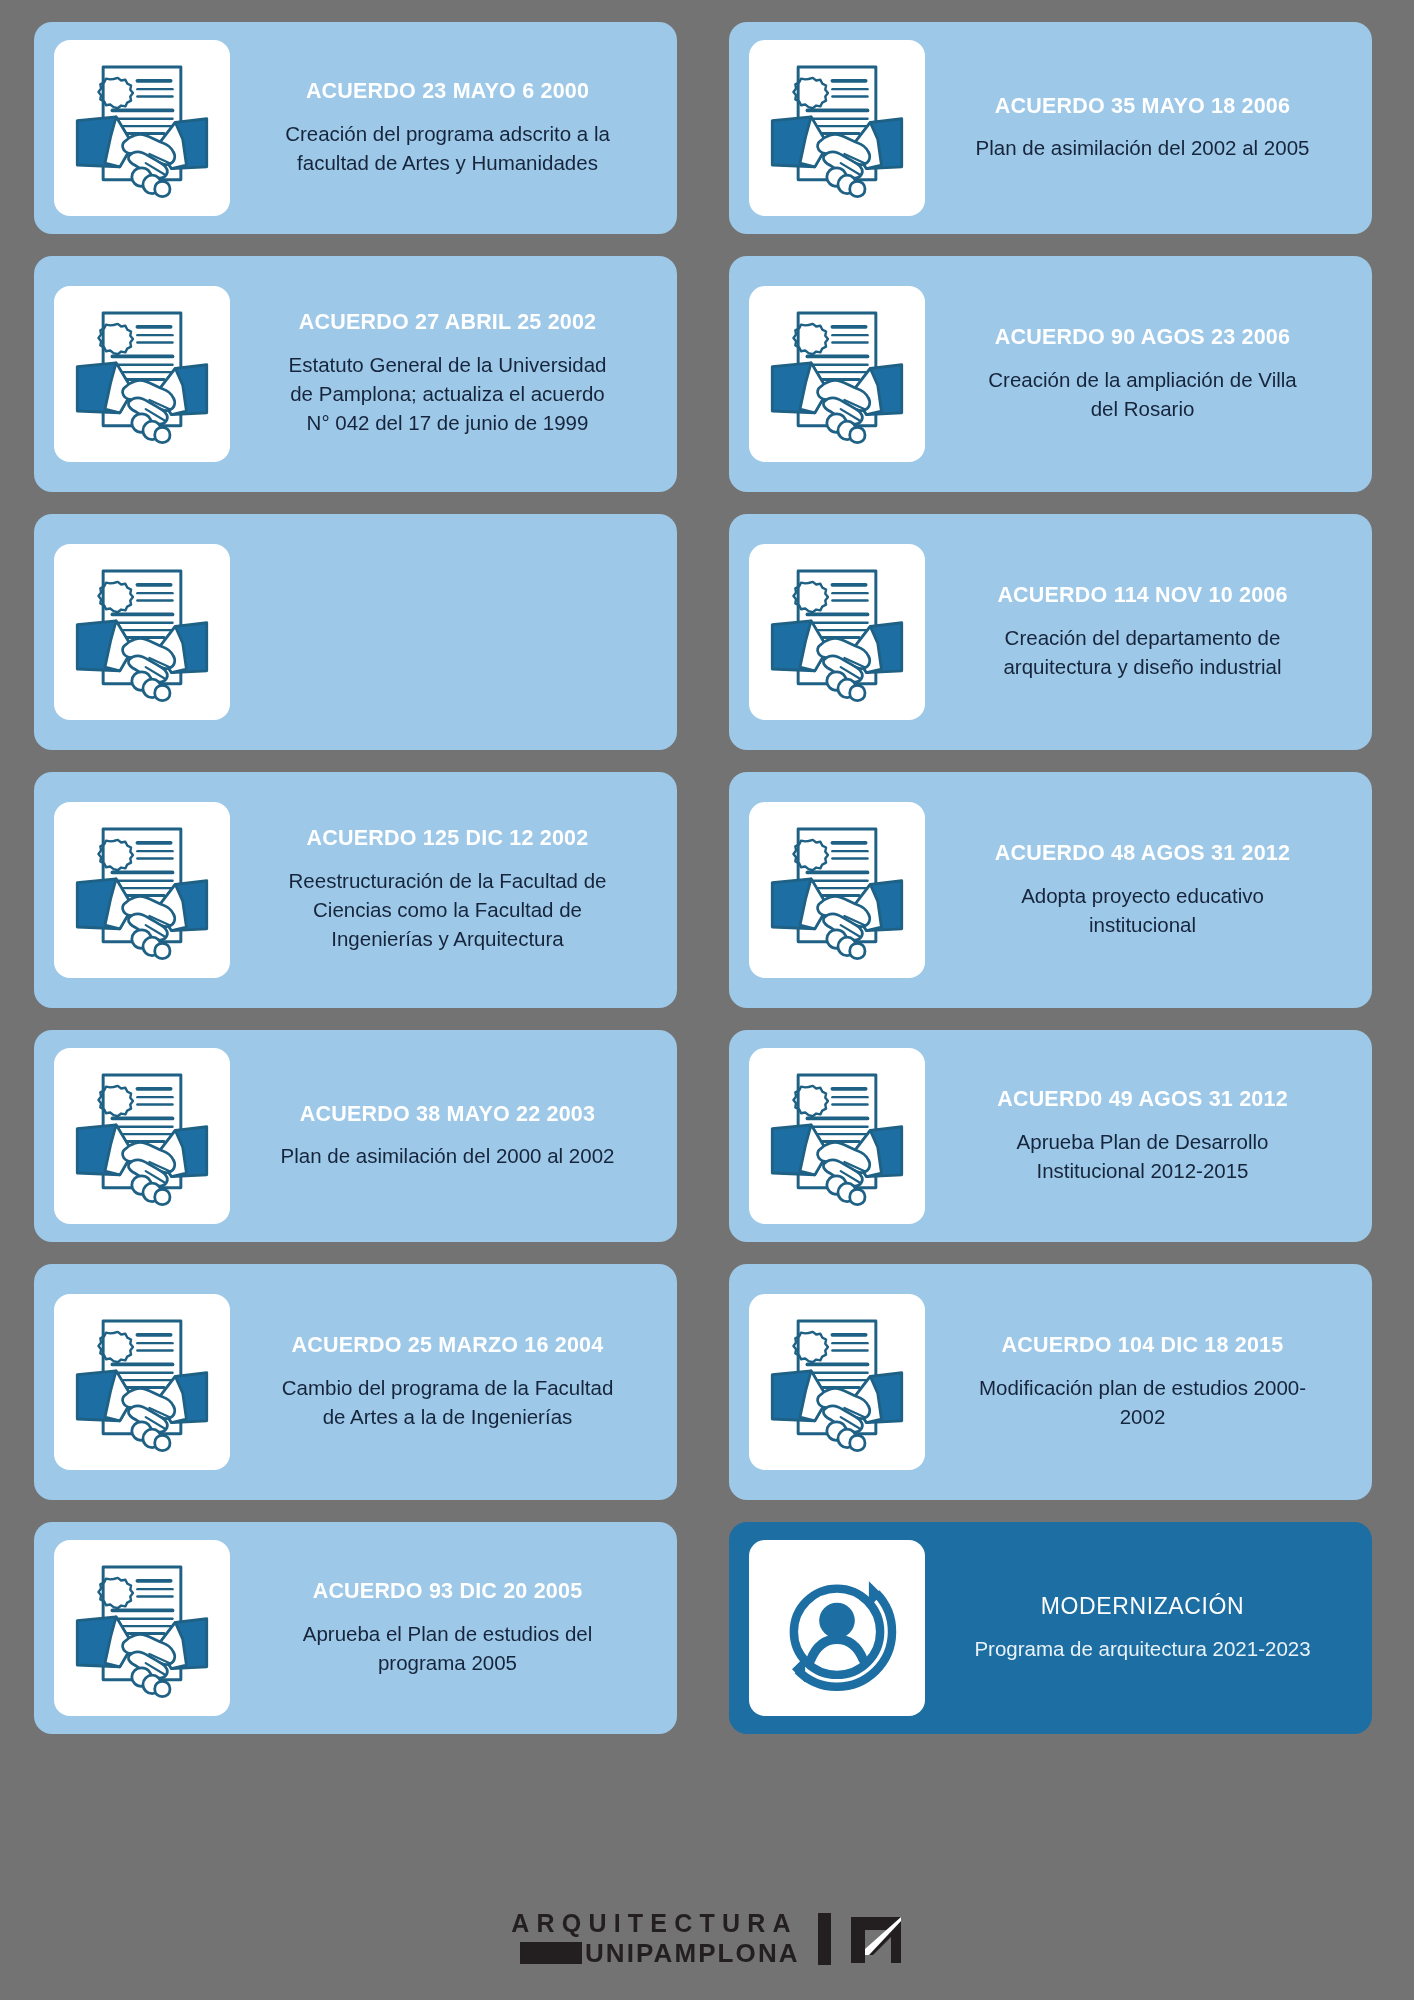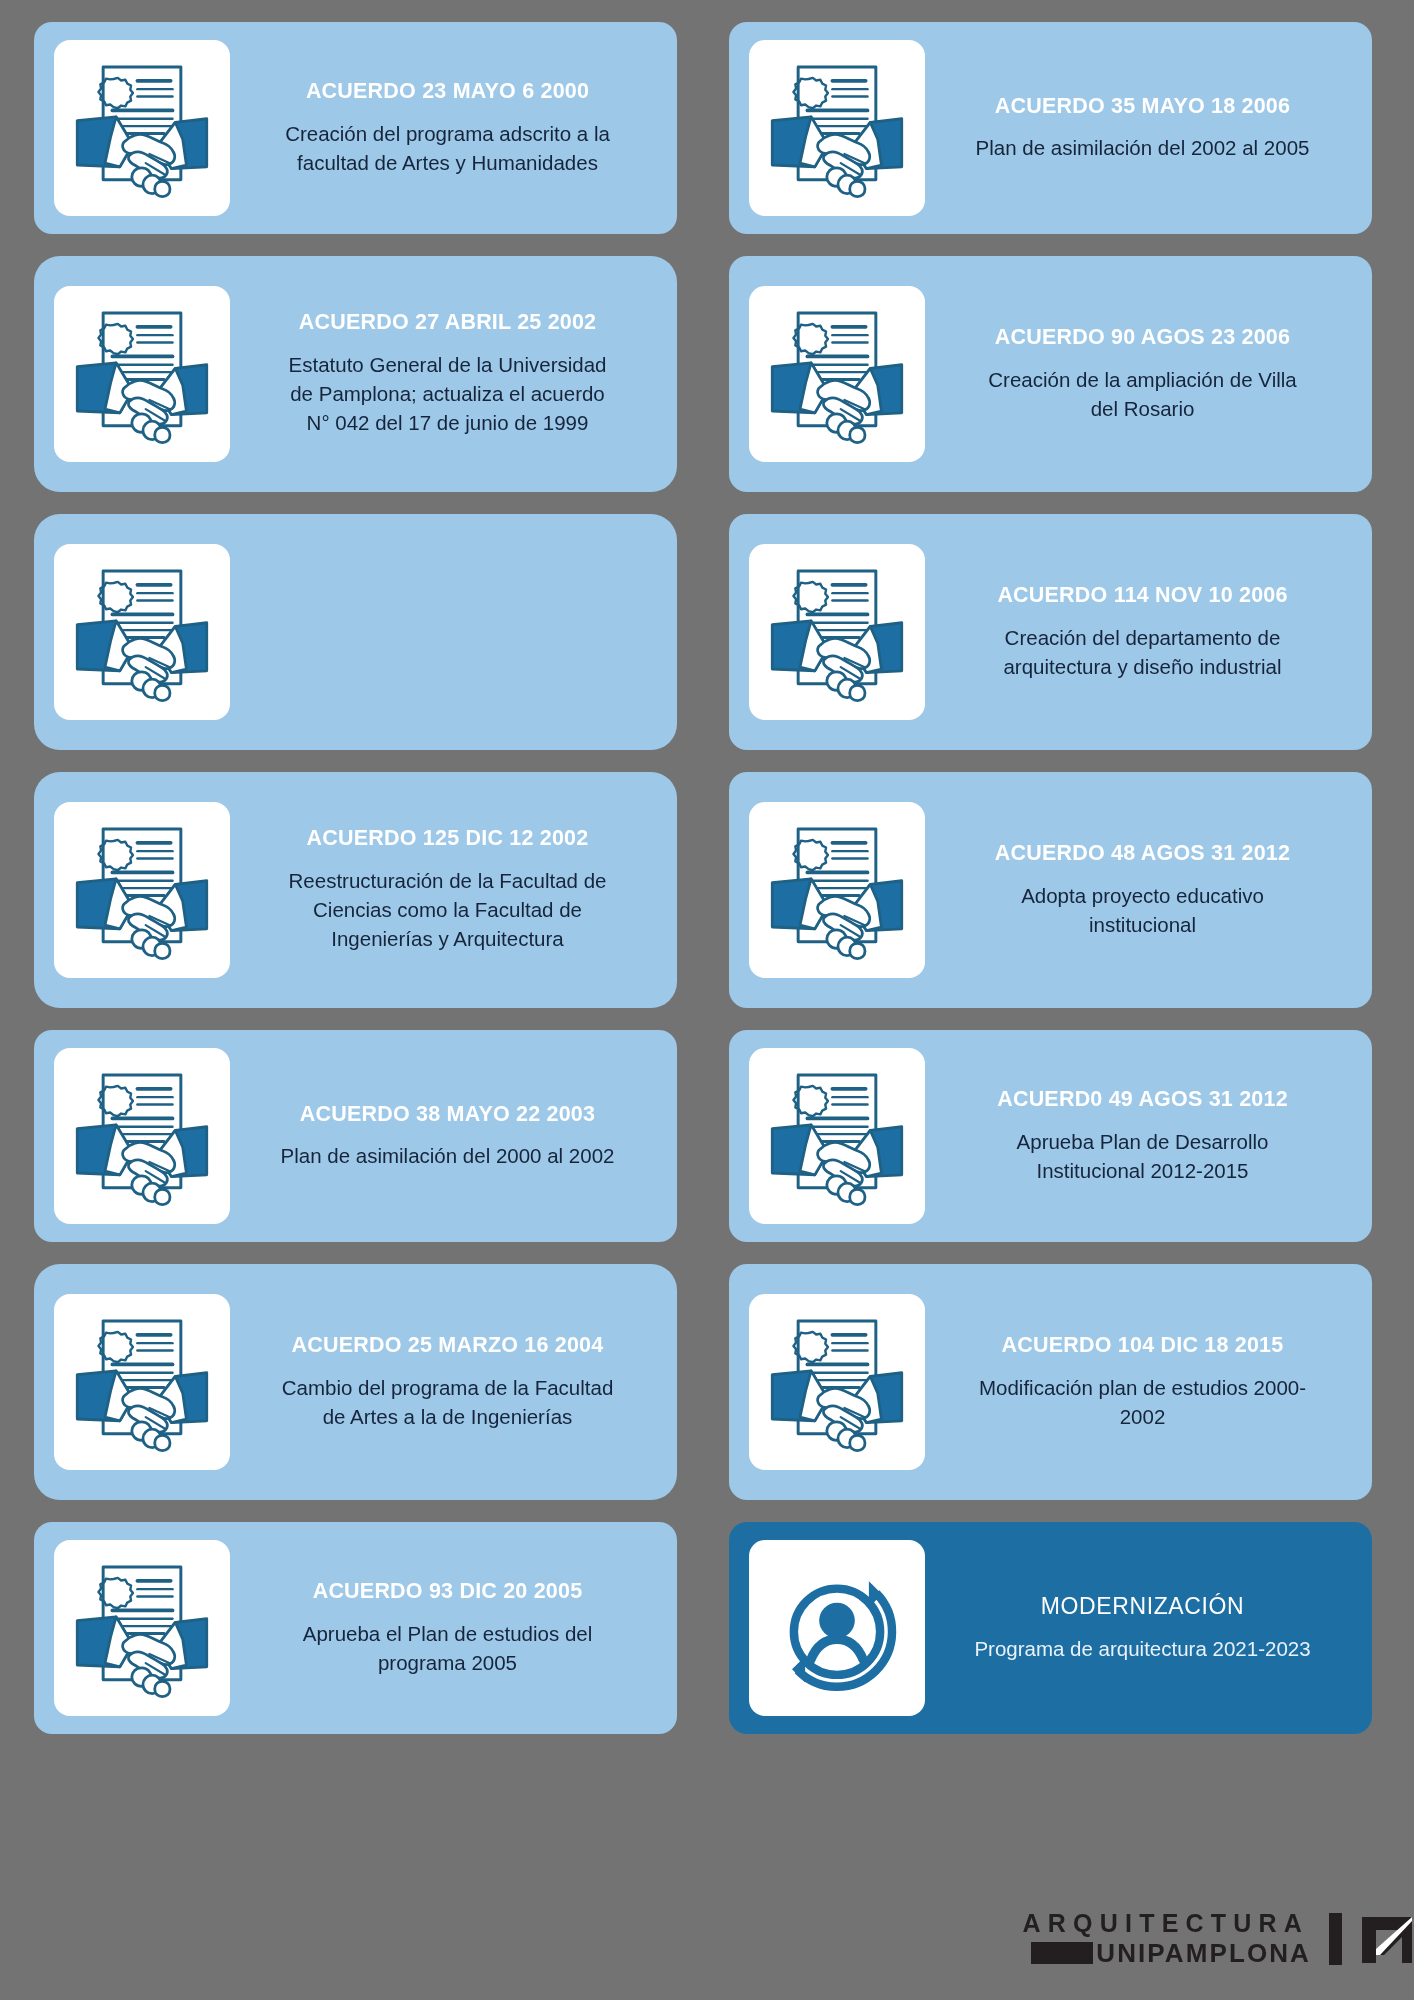--- a/index.html
+++ b/index.html
@@ -35,21 +35,21 @@
   .card {
     position: relative;
     background: #9dc8e8;
     border-radius: 18px;
     display: flex;
     align-items: center;
     padding: 18px 20px;
     box-sizing: border-box;
     min-height: 202px;
   }
-  .card.tall-1 { min-height: 236px; border-radius: 26px; }
+  .card.tall-1 { min-height: 236px; }
   .card.tall-2 { min-height: 236px; justify-content: space-between; }
   .card.dark {
     background: #1d6ea3;
   }
 
   .icon-plate {
     flex: 0 0 auto;
     width: 176px;
     height: 176px;
     background: #ffffff;
@@ -99,21 +99,21 @@
   }
 
   
   .footer {
     position: absolute;
     left: 0;
     right: 0;
     bottom: 34px;
     display: flex;
     align-items: center;
-    justify-content: flex-end;
+    justify-content: center;
     gap: 18px;
   }
   .logo-word {
     display: flex;
     flex-direction: column;
     align-items: flex-end;
     line-height: 1;
   }
   .logo-line-1 {
     font-size: 25px;

